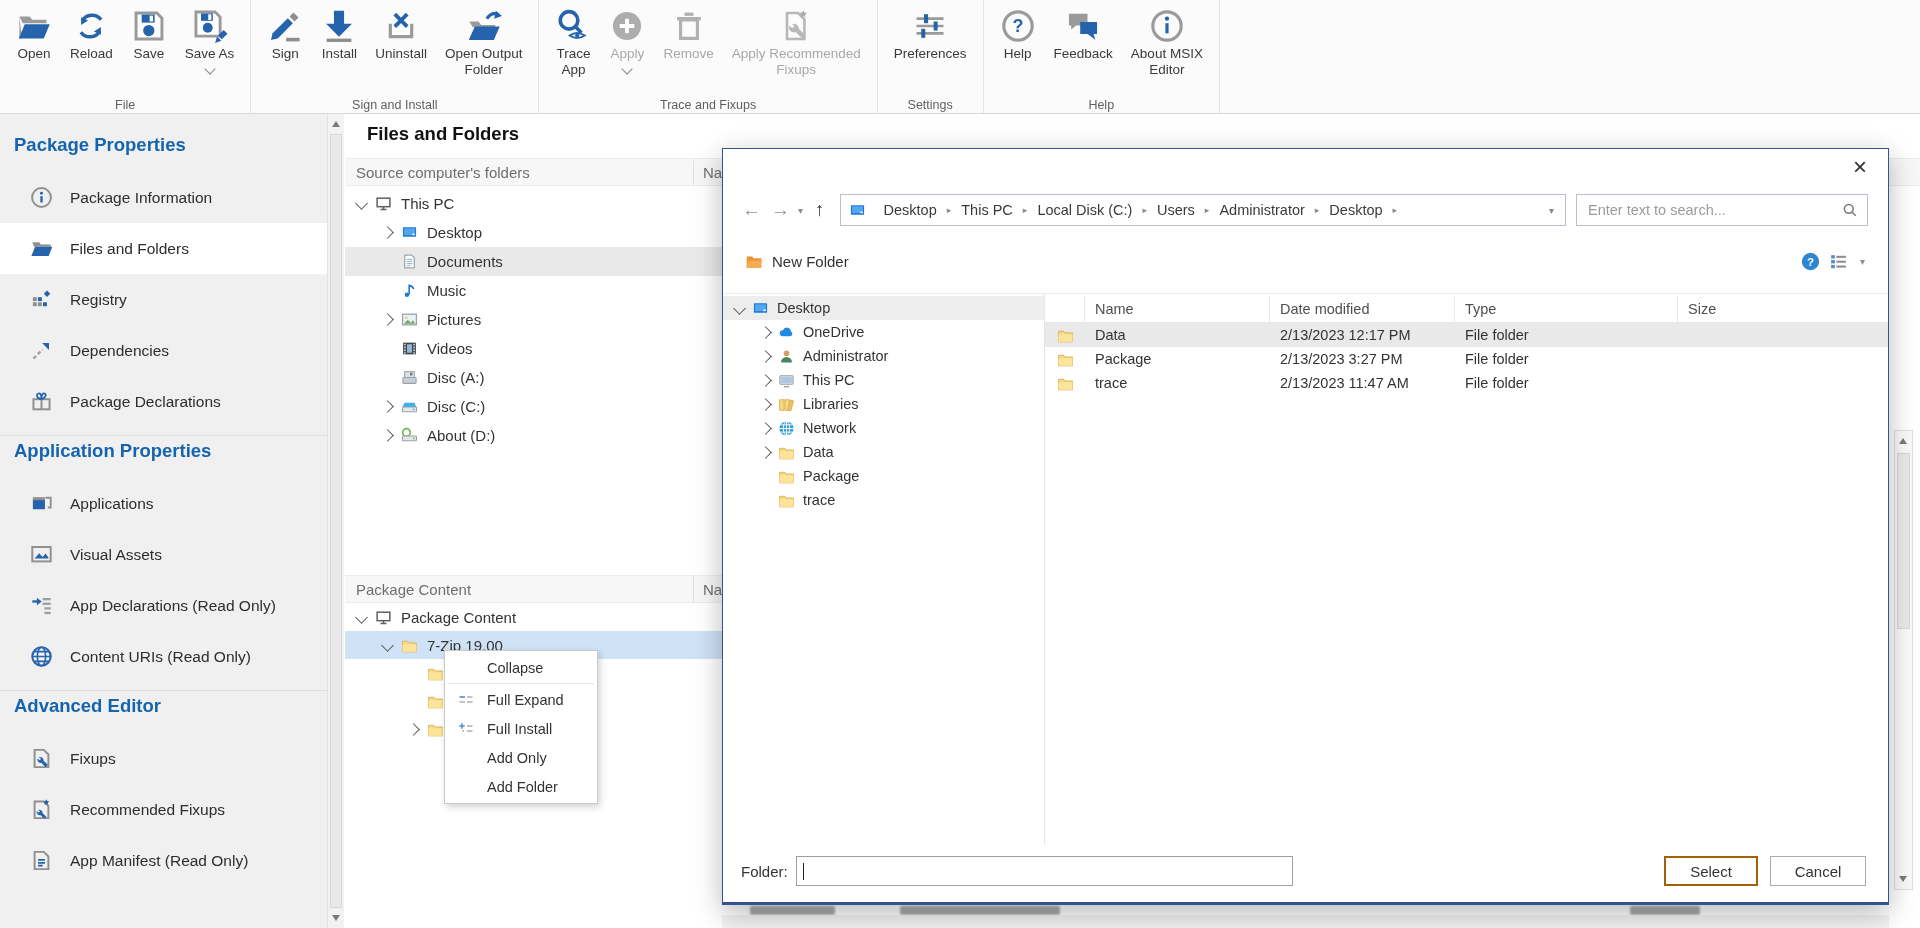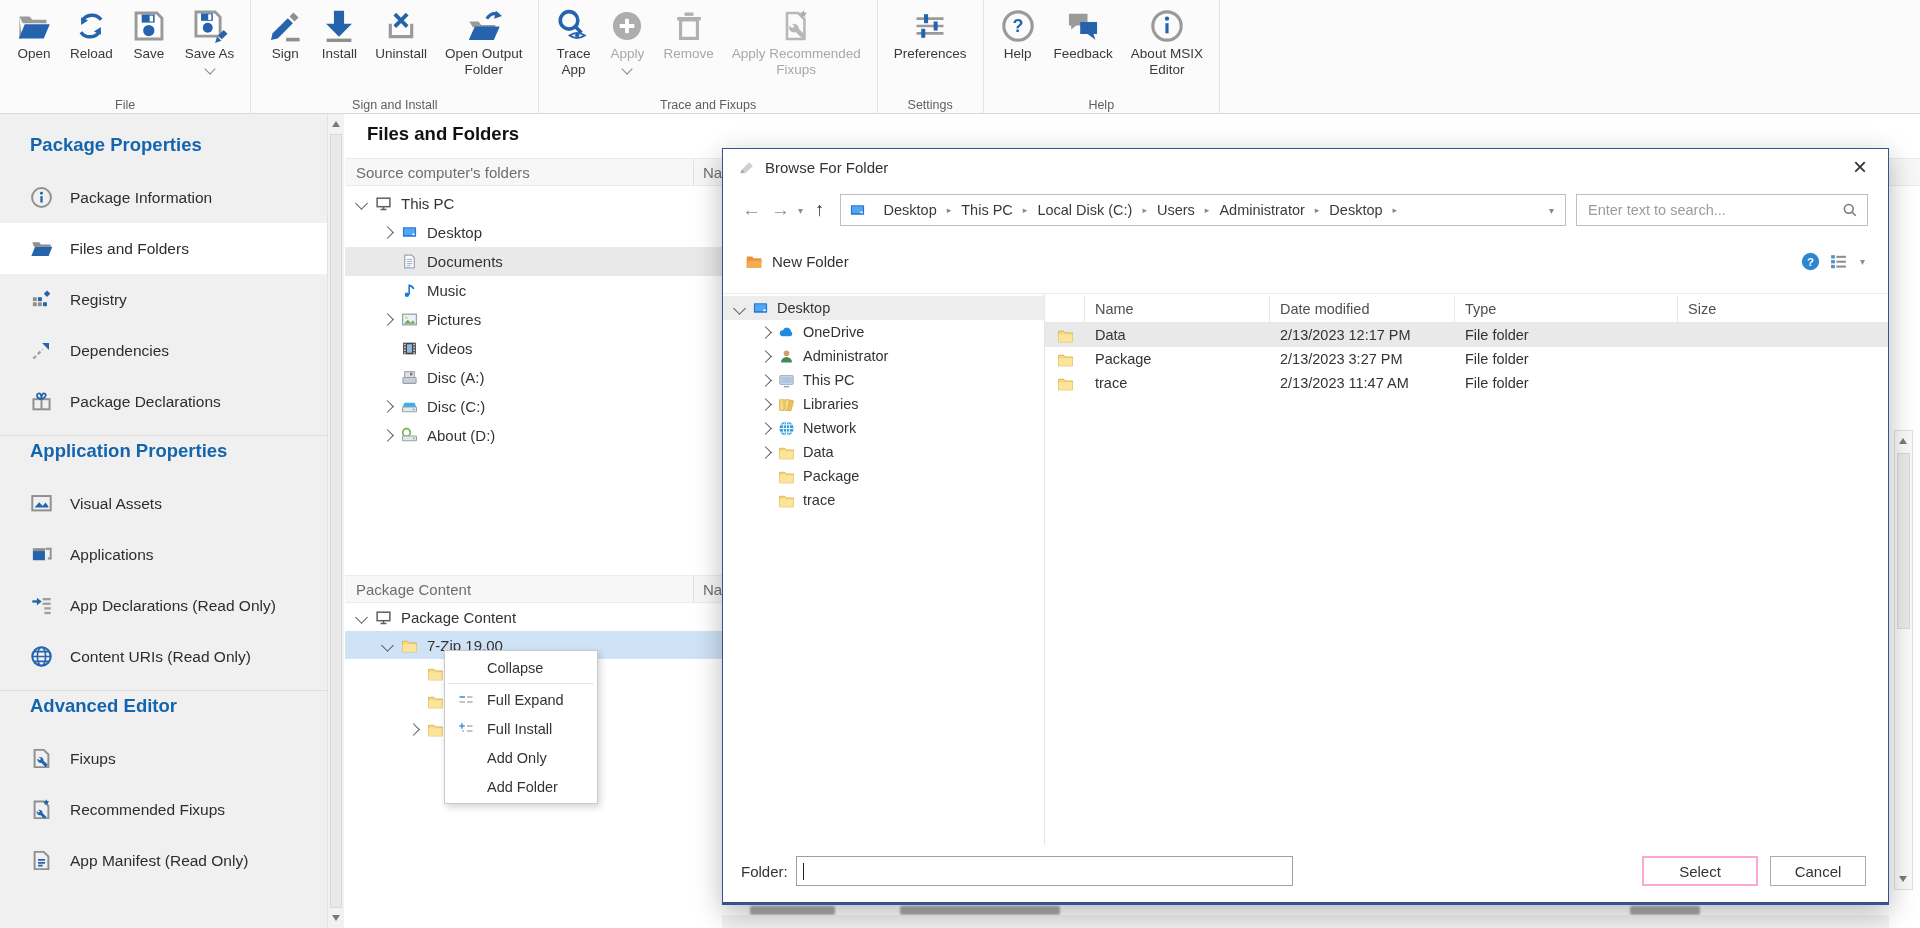--- a/index.html
+++ b/index.html
@@ -16,21 +16,21 @@
   .ritem{display:flex;flex-direction:column;align-items:center;padding:3px 9px 0;}
   .ritem .icon{width:36px;height:36px;}
   .rlabel{margin-top:2px;font-size:13.5px;color:#3a3a3a;line-height:1.15;text-align:center;white-space:pre-line;}
   .ritem.disabled .rlabel{color:#a8a8a8;}
   .ddchev{width:7px;height:7px;border-right:1.4px solid #8a8a8a;border-bottom:1.4px solid #8a8a8a;
           transform:rotate(45deg);margin-top:3px;}
 
   
   #sidebar{position:absolute;left:0;top:114px;width:327px;bottom:0;background:#f0f0f0;
            padding-top:16px;box-sizing:border-box;overflow:hidden;}
-  .sb-h{height:30px;line-height:30px;padding-left:30px;color:var(--header-blue,#1565ae);
+  .sb-h{height:30px;line-height:30px;padding-left:14px;color:var(--header-blue,#1565ae);
         font-weight:bold;font-size:18.5px;margin-bottom:12px;}
   .sb-sep{border-top:1px solid #dddddd;margin:8px 0 0 0;}
   .sb-item{height:51px;display:flex;align-items:center;padding-left:30px;gap:17px;font-size:15.5px;color:#2d2d2d;}
   .sb-item.sel{background:#fff;}
   .sb-item .icon{width:23px;height:23px;flex:0 0 23px;}
   #sb-scroll{position:absolute;left:327px;top:114px;width:17px;bottom:0;background:#f2f2f2;border-left:1px solid #e2e2e2;box-sizing:border-box;}
   .tri-up{position:absolute;top:7px;left:4px;width:0;height:0;border-left:4.5px solid transparent;border-right:4.5px solid transparent;border-bottom:6px solid #7a7a7a;}
   .tri-down{position:absolute;bottom:7px;left:4px;width:0;height:0;border-left:4.5px solid transparent;border-right:4.5px solid transparent;border-top:6px solid #7a7a7a;}
   .sb-thumb{position:absolute;left:2px;right:2px;top:20px;bottom:20px;background:#eaeaea;border:1px solid #d7d7d7;}
 
@@ -102,21 +102,21 @@
   .lrow.sel{background:#e9e9e9;}
   .lc{padding-left:10px;box-sizing:border-box;display:flex;align-items:center;overflow:hidden;white-space:nowrap;}
   .lc.iconcell{padding:0;justify-content:center;}
   .dlg-footer{position:absolute;left:0;right:0;top:700px;height:44px;display:flex;align-items:center;
               padding:0 22px 0 18px;box-sizing:border-box;gap:8px;font-size:15px;}
   .folder-input{width:497px;height:30px;border:1px solid #9f9f9f;position:relative;box-sizing:border-box;background:#fff;}
   .caret{position:absolute;left:6px;top:6px;width:1px;height:17px;background:#222;}
   .spacer{flex:1;}
   .btn{height:30px;display:flex;align-items:center;justify-content:center;font-size:15px;color:#333;
        background:#fff;box-sizing:border-box;}
-  .btn.primary{width:116px;border:2px solid #f9a8d4;}
+  .btn.primary{width:94px;border:2px solid #a16207;}
   .btn.normal{width:96px;border:1px solid #ababab;margin-left:4px;}
 
   
   #sliver{position:absolute;left:1889px;right:0;top:114px;bottom:0;background:#fff;}
   .sliver-band{position:absolute;left:0;right:0;top:44px;height:28px;background:#f7f7f7;
                border-top:1px solid #ececec;border-bottom:1px solid #ececec;box-sizing:border-box;}
   .sliver-scroll{position:absolute;left:5px;width:19px;top:316px;height:460px;background:#fafafa;border:1px solid #e0e0e0;box-sizing:border-box;}
   .sliver-scroll .sb-thumb{top:22px;bottom:260px;}
 </style>
 </head>
@@ -362,35 +362,35 @@
             <path d="M10 7.8C6.2 7.8 5 4.2 7 3.2s3 1.2 3 4.6c0-3.4 1-5.6 3-4.6s-.8 4.6-3 4.6z" stroke="#2563ad" stroke-width="1.5"></path>
           </svg>
         </span>
         <span>Package Declarations</span>
       </div>
       <div class="sb-sep"></div>
       <div class="sb-h">Application Properties</div>
       <div class="sb-item">
         <span class="icon ">
           <svg viewBox="0 0 20 20">
-            <rect x="2" y="3.5" width="16" height="12.5" fill="none" stroke="#8f8f8f" stroke-width="1.7"></rect>
-            <path d="M4 13.5l4-4.5 3 3.2 2.5-3 2.5 3.3v1z" fill="#2563ad"></path>
-          </svg>
-        </span>
-        <span>Visual Assets</span>
-      </div>
-      <div class="sb-item">
-        <span class="icon ">
-          <svg viewBox="0 0 20 20">
             <rect x="2.5" y="6.5" width="10.5" height="8.5" fill="#2563ad"></rect>
             <rect x="2.5" y="4.5" width="10.5" height="2.6" fill="#8f8f8f"></rect>
             <path d="M13.5 5h4.5v8.5h-2.5" fill="none" stroke="#8f8f8f" stroke-width="1.6"></path>
           </svg>
         </span>
         <span>Applications</span>
+      </div>
+      <div class="sb-item">
+        <span class="icon ">
+          <svg viewBox="0 0 20 20">
+            <rect x="2" y="3.5" width="16" height="12.5" fill="none" stroke="#8f8f8f" stroke-width="1.7"></rect>
+            <path d="M4 13.5l4-4.5 3 3.2 2.5-3 2.5 3.3v1z" fill="#2563ad"></path>
+          </svg>
+        </span>
+        <span>Visual Assets</span>
       </div>
       <div class="sb-item">
         <span class="icon ">
           <svg viewBox="0 0 20 20">
             <path d="M2 6.5h5.5" stroke="#2563ad" stroke-width="2"></path>
             <path d="M6 3.2l4.2 3.3L6 9.8z" fill="#2563ad"></path>
             <rect x="11" y="3.5" width="7" height="2" fill="#9e9e9e"></rect>
             <rect x="11" y="7.5" width="7" height="2" fill="#9e9e9e"></rect>
             <rect x="12.5" y="11.5" width="5.5" height="2" fill="#9e9e9e"></rect>
             <rect x="12.5" y="15.5" width="5.5" height="2" fill="#9e9e9e"></rect>
@@ -655,29 +655,20 @@
         <span class="micon"></span>
         <span>Add Only</span>
       </div>
       <div class="mitem">
         <span class="micon"></span>
         <span>Add Folder</span>
       </div>
     </div>
 
   <div id="dialog">
-    <div class="dlg-title">
-      <span class="icon">
-          <svg viewBox="0 0 16 16">
-            <path d="M2.5 13.5l1-3.5 7-7L14 6.5l-7 7z" fill="#cfcfcf"></path>
-            <path d="M2.5 13.5l3.4-1-2.4-2.5z" fill="#9f9f9f"></path>
-          </svg>
-        </span>
-      <span>Browse For Folder</span>
-    </div>
     <div class="dlg-close">×</div>
 
     <div class="dlg-nav">
       <span class="nav-arrow">←</span>
       <span class="nav-arrow">→</span>
       <span class="nav-dd">▾</span>
       <span class="nav-up">↑</span>
       <div class="addr">
         <span class="icon">
             <svg viewBox="0 0 16 16">

